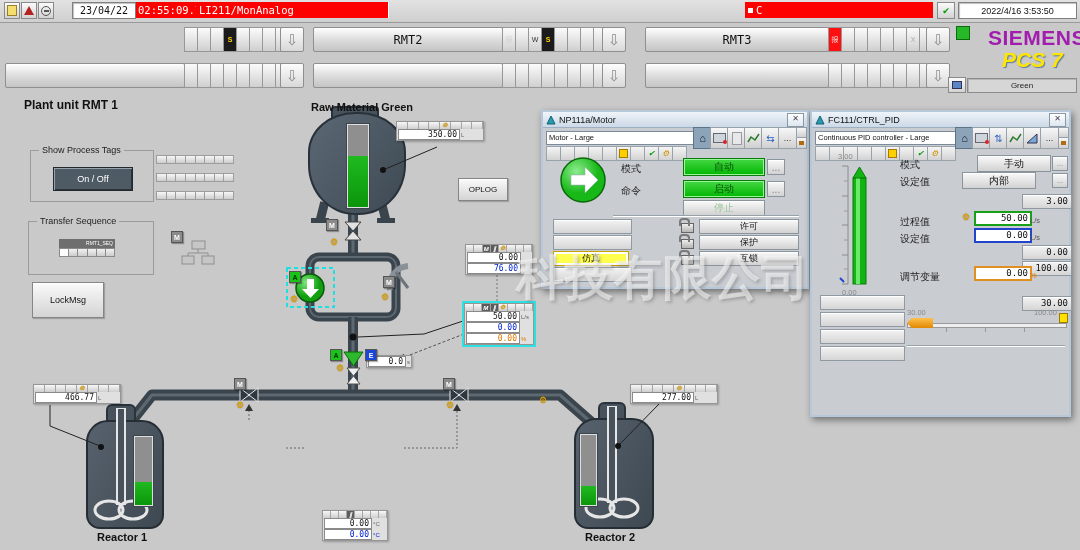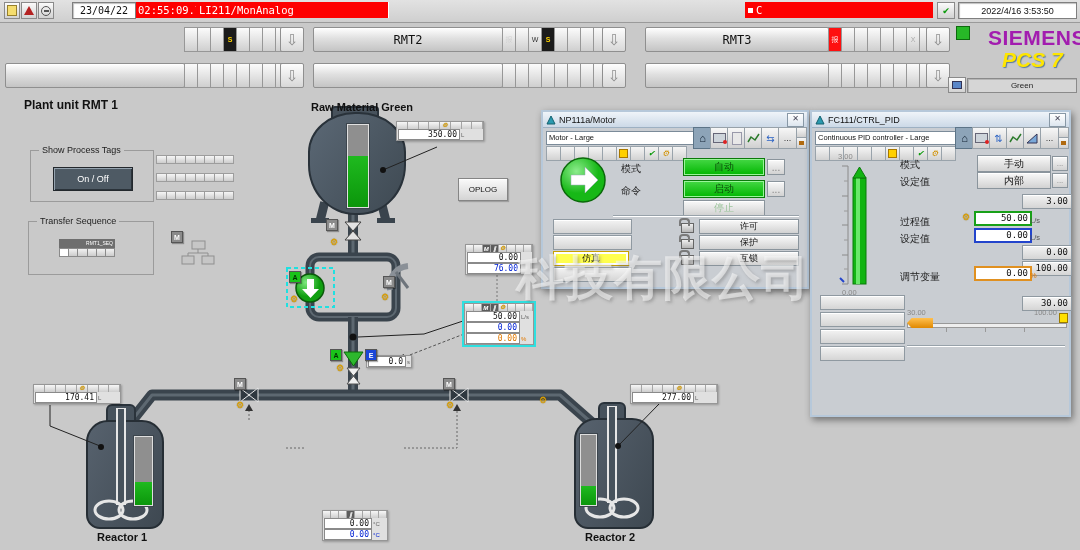--- a/index.html
+++ b/index.html
@@ -253,20 +253,21 @@
         </div>
     </div>
   </div>
   <div class="bdg bm" style="left:171px;top:231px">M</div>
   <svg class="abs" style="left:180px;top:240px;z-index:4" width="40" height="26">
     <rect x="12" y="1" width="13" height="8" fill="#c6c6c6" stroke="#8f8f8f"></rect>
       <path d="M18,9 V13 M8,13 H28 M8,13 V16 M28,13 V16" stroke="#8f8f8f" fill="none"></path>
     <rect x="2" y="16" width="12" height="8" fill="#c6c6c6" stroke="#8f8f8f"></rect>
       <rect x="22" y="16" width="12" height="8" fill="#c6c6c6" stroke="#8f8f8f"></rect>
   </svg>
+  <div class="abs btn3d" style="left:32px;top:282px;width:70px;height:34px;font-size:9px;z-index:4">LockMsg</div>
   <div class="abs btn3d" style="left:458px;top:178px;width:48px;height:21px;font-size:8px;z-index:4">OPLOG</div>
 
   <div class="abs" style="left:331px;top:106px;width:44px;height:10px;background:#47525c;border:2px solid #2a333b;border-bottom:none;border-radius:4px 4px 0 0;z-index:2"></div>
   <div class="abs" style="left:318px;top:202px;width:9px;height:18px;background:#3a444d;transform:rotate(14deg);z-index:2"></div>
   <div class="abs" style="left:379px;top:202px;width:9px;height:18px;background:#3a444d;transform:rotate(-14deg);z-index:2"></div>
   <div class="abs" style="left:311px;top:218px;width:18px;height:5px;background:#3a444d;z-index:2"></div>
   <div class="abs" style="left:377px;top:218px;width:18px;height:5px;background:#3a444d;z-index:2"></div>
   <div class="abs" style="left:308px;top:112px;width:94px;height:99px;background:linear-gradient(125deg,#5b6875,#3e4952);border:2px solid #29323a;border-radius:47px 47px 47px 47px/40px 40px 50px 50px;z-index:2"></div>
   <div class="abs" style="left:347px;top:124px;width:20px;height:82px;border:1px solid #e0e0e0;box-shadow:0 0 0 1px #3c454d;z-index:3;background:#8f8f8f">
     <div style="position:absolute;bottom:0;left:0;right:0;height:62%;background:linear-gradient(#1fba1f,#0b960b)"></div>
@@ -388,21 +389,21 @@
         <i class="tbc"></i>
         <i class="tbc"></i>
         <i class="tbc">
           <span class="wrench" style="position:static;font-size:6px">⚙</span>
         </i>
         <i class="tbc"></i>
         <i class="tbc"></i>
         <i class="tbc"></i>
       </div>
     <div class="tbr">
-        <span class="tbv" style="flex-basis:58px">170.41</span>
+        <span class="tbv" style="flex-basis:58px">466.77</span>
         <span class="tbu">L</span>
       </div>
   </div>
   <div class="tagbox" style="left:630px;top:384px;width:86px">
     <div class="tbh">
         <i class="tbc"></i>
         <i class="tbc"></i>
         <i class="tbc"></i>
         <i class="tbc"></i>
         <i class="tbc">
@@ -636,21 +637,21 @@
       <polygon points="33,18 46,18 39.5,7" fill="#12b412" stroke="#0a7a0a"></polygon>
       <polyline points="20,118 24,122" stroke="#2244cc" stroke-width="2" fill="none"></polyline>
     </svg>
     <div class="abs" style="left:12px;top:203px;font-size:8px;font-weight:bold;color:#2244cc">E</div>
     <div class="abs" style="left:30px;top:176px;font-size:7.5px;color:#888">0.00</div>
 
     <span class="flab" style="left:88px;top:46px">模式</span>
     <div class="mbtn" style="left:165px;top:43px;width:72px;height:15px">手动</div>
     <div class="mbtn" style="left:240px;top:44px;width:14px;height:13px;color:#888;font-size:8px">...</div>
     <span class="flab" style="left:88px;top:63px">设定值</span>
-    <div class="mbtn" style="left:165px;top:60px;width:72px;height:15px">内部</div>
+    <div class="mbtn" style="left:150px;top:60px;width:72px;height:15px">内部</div>
     <div class="mbtn" style="left:240px;top:61px;width:14px;height:13px;color:#888;font-size:8px">...</div>
     <div class="ffld" style="left:210px;top:82px;width:45px;height:13px;line-height:13px">3.00</div>
     <span class="flab" style="left:88px;top:103px">过程值</span>
     <span class="wrench" style="left:150px;top:101px;z-index:2">⚙</span>
     <div class="vfld" style="left:162px;top:99px;width:52px;height:11px;border:2px solid #18a018">50.00</div>
     <span class="flab" style="left:218px;top:104px;font-size:7.5px;color:#555">L/s</span>
     <span class="flab" style="left:88px;top:120px">设定值</span>
     <div class="vfld" style="left:162px;top:116px;width:52px;height:11px;border:2px solid #2244cc">0.00</div>
     <span class="flab" style="left:218px;top:121px;font-size:7.5px;color:#555">L/s</span>
     <div class="ffld" style="left:210px;top:133px;width:45px;height:13px;line-height:13px">0.00</div>

